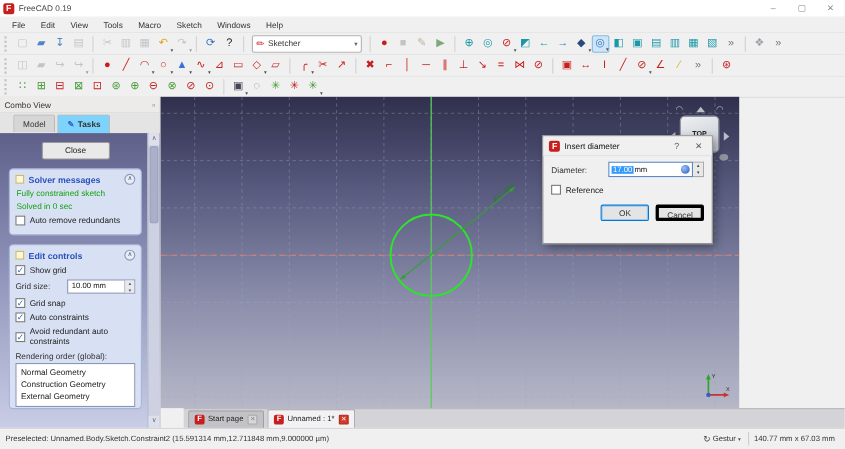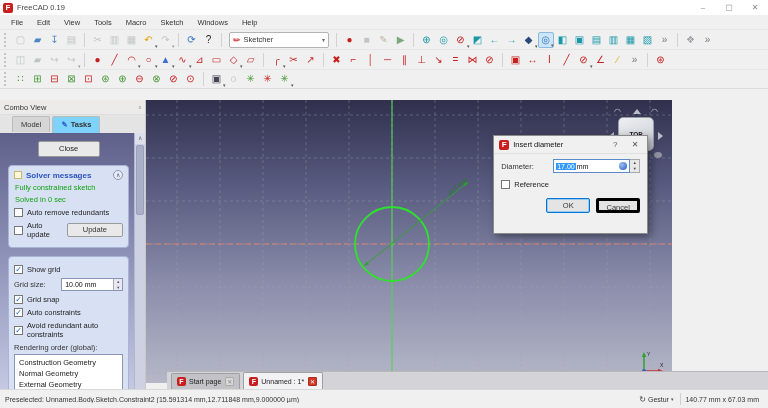--- a/index.html
+++ b/index.html
@@ -25,21 +25,21 @@
   .tbi.dis { opacity:.55; filter:grayscale(60%); }
   .tbi.hl { background:#cde6f7; border:1px solid #8ab8e0; line-height:13px; }
   .tbi .dd { position:absolute; right:-1px; bottom:-1px; font-size:5px; color:#555; line-height:5px; }
   .tbsep { width:1px; height:14px; background:#d2d2d2; margin:0 4px; flex:none; }
   #wb-combo { display:flex; align-items:center; width:100px; height:16px; background:#fff; border:1px solid #b4b4b4; border-radius:2px; margin:0 3px; padding:0 3px; flex:none; }
   #wb-combo .wb-icon { color:#c81e1e; font-size:9px; margin-right:3px; }
   #wb-combo .wb-label { font-size:7.5px; flex:1; }
   #wb-combo .wb-arrow { color:#666; font-size:6px; }
 
   
-  #main { position:absolute; top:88px; left:0; width:672px; height:301px; display:flex;margin-top:12px; }
+  #main { position:absolute; top:88px; left:0; width:672px; height:301px; display:flex; }
 
   
   #panel { width:167px; height:301px; background:#f0f0f0; border-right:1px solid #c8c8c8; display:flex; flex-direction:column; }
   #panel-title { height:15px; display:flex; align-items:center; padding:0 4px; background:#eceBe9; border-bottom:1px solid #ddd; }
   #panel-title span:first-child { font-size:7.5px; color:#333; flex:1; }
   #panel-tabs { height:18px; display:flex; align-items:center; background:#e4e4e4; padding-left:12px; }
   .ptab { height:16px; padding:0 8px; font-size:7.5px; line-height:16px; color:#333; background:#d6d6d6; border:1px solid #bbb; border-bottom:none; border-radius:2px 2px 0 0; margin-right:2px; }
   .ptab.active { background:#7dd3fc; height:17px; font-weight:bold; }
   .ptab .pencil { color:#3366cc; margin-right:3px; }
   #panel-content { position:relative; flex:1; background:linear-gradient(180deg,#5e6089 0%, #8d91b8 45%, #c9cde6 100%); padding:6px 16px 0 8px; overflow:hidden; }
@@ -288,28 +288,28 @@
             <span class="tb-note"></span>
             <b>Solver messages</b>
             <span class="collapse">∧</span>
           </div>
           <div class="green-line">Fully constrained sketch</div>
           <div class="green-line">Solved in 0 sec</div>
           <div class="cb-row">
             <span class="cb"></span>
             <span class="cb-label">Auto remove redundants</span>
           </div>
-          <div class="cb-row">
-            <span class="cb"></span>
-            <span class="cb-label">Auto update</span>
-            <span class="mini-btn">Update</span>
-          </div>
         </div>
 
         <div class="task-box" style="height:150px;">
+          <div class="task-box-header">
+            <span class="tb-note"></span>
+            <b>Edit controls</b>
+            <span class="collapse">∧</span>
+          </div>
           <div class="cb-row">
             <span class="cb on">✓</span>
             <span class="cb-label">Show grid</span>
           </div>
           <div class="field-row">
             <span class="field-label">Grid size:</span>
             <span class="spin-field">
               <span class="val">10.00 mm</span>
               <span class="stepper">
                   <span>▲</span>
@@ -324,22 +324,22 @@
           <div class="cb-row">
             <span class="cb on">✓</span>
             <span class="cb-label">Auto constraints</span>
           </div>
           <div class="cb-row">
             <span class="cb on">✓</span>
             <span class="cb-label">Avoid redundant auto constraints</span>
           </div>
           <div class="list-label">Rendering order (global):</div>
           <div id="render-list">
+              <div>Normal Geometry</div>
               <div>Construction Geometry</div>
-              <div>Normal Geometry</div>
               <div>External Geometry</div>
             </div>
         </div>
 
         <div id="panel-scrollbar">
           <span class="sb-arrow">∧</span>
           <span class="sb-thumb"></span>
           <span class="sb-track"></span>
           <span class="sb-arrow">∨</span>
         </div>

